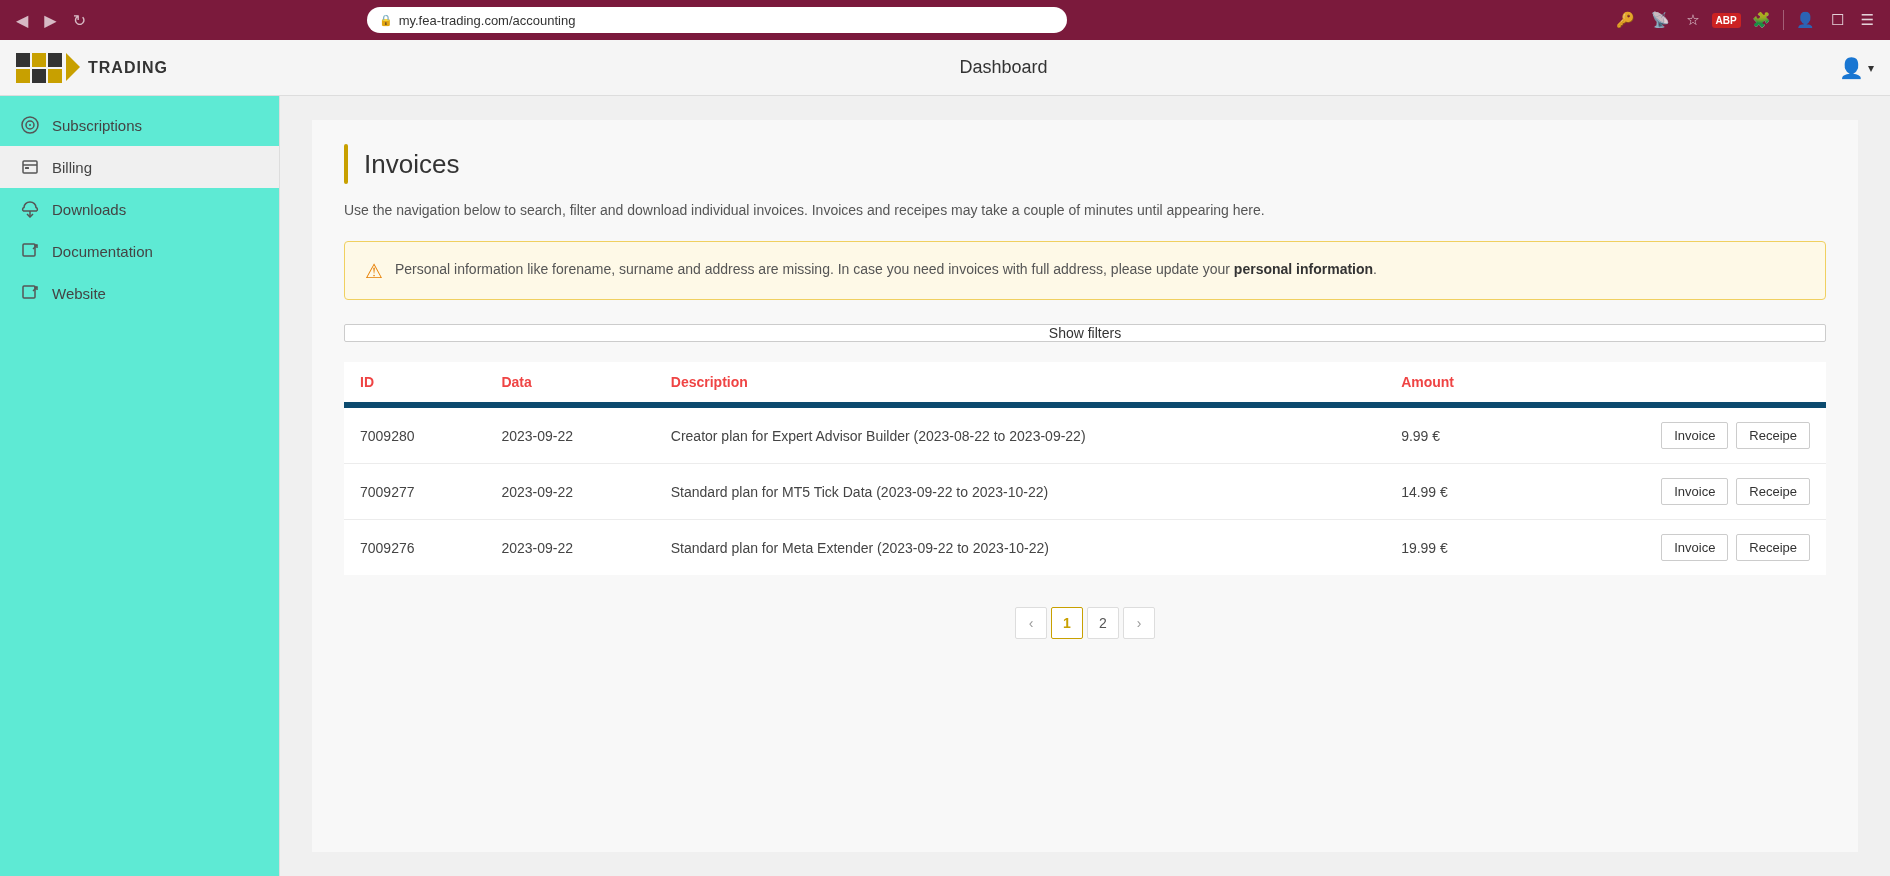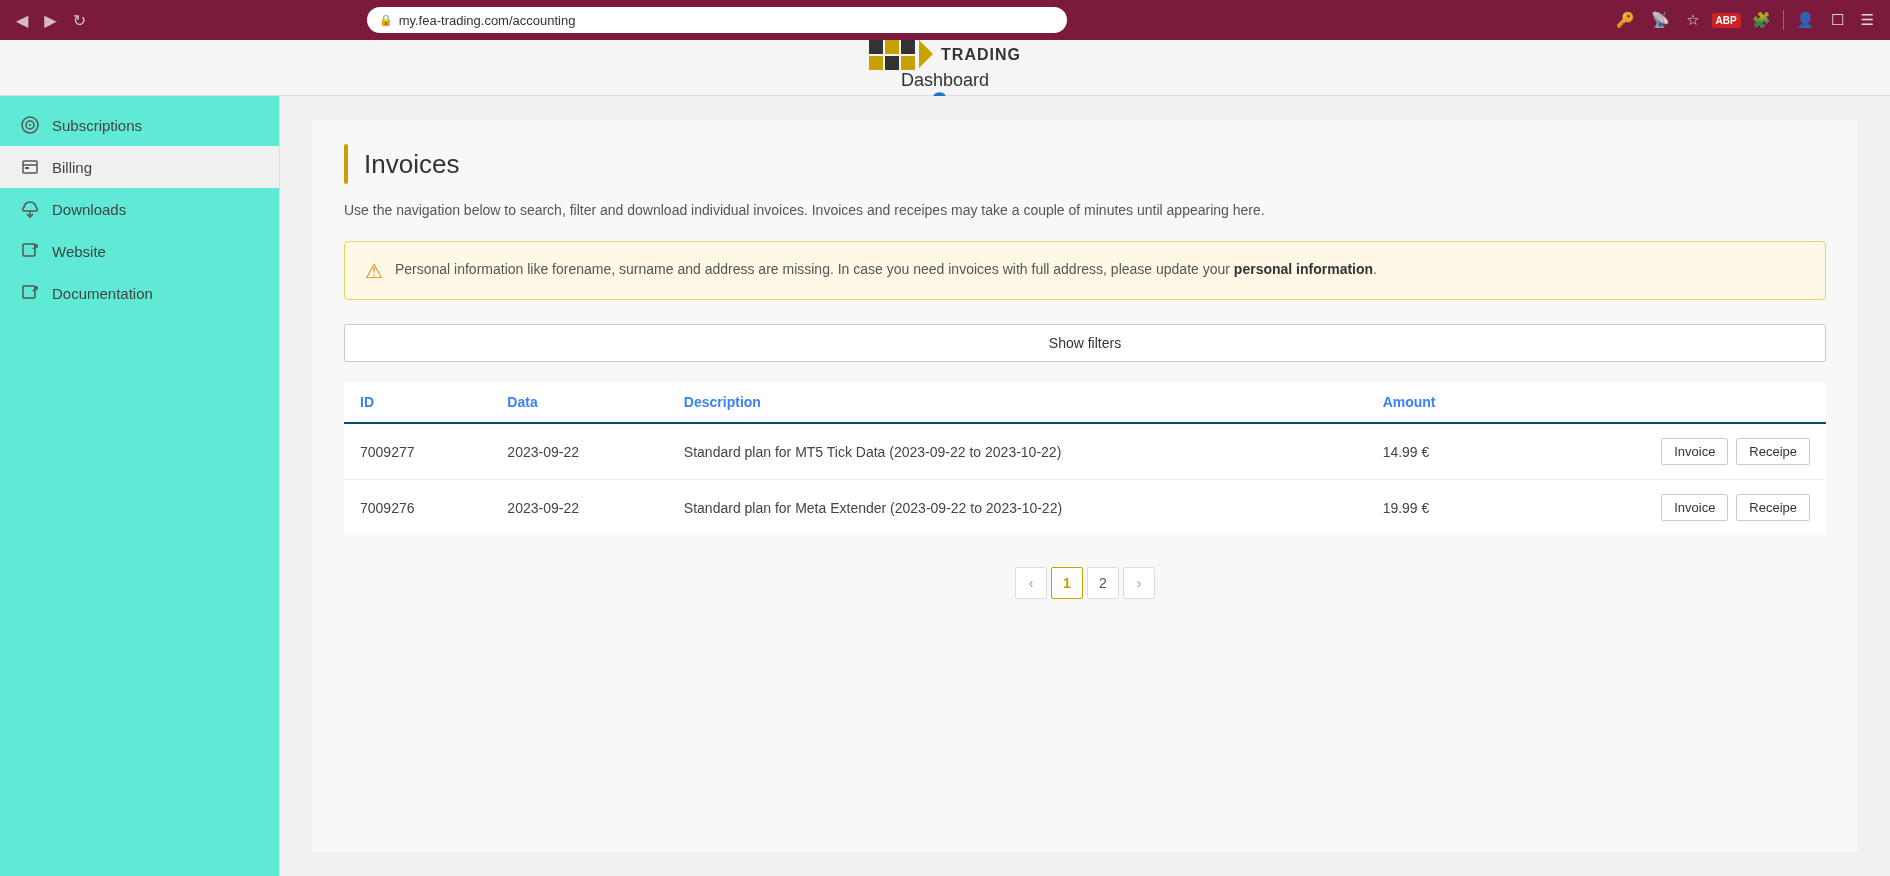--- a/index.html
+++ b/index.html
@@ -68,21 +68,20 @@
     }
 
     
     .app-header {
       background: #f5f5f5;
       height: 56px;
       display: flex;
       align-items: center;
       padding: 0 16px;
       border-bottom: 1px solid #ddd;
-      flex-direction: column;
     }
     .logo {
       display: flex;
       align-items: center;
       gap: 4px;
     }
     .logo-squares {
       display: flex;
       gap: 2px;
     }
@@ -227,44 +226,43 @@
     }
     .warning-text a {
       font-weight: bold;
       color: #333;
       text-decoration: none;
     }
 
     
     .filters-btn {
       width: 100%;
-      padding: 10px;
       border: 1px solid #ccc;
       background: white;
       color: #333;
       font-size: 14px;
       cursor: pointer;
       border-radius: 2px;
       margin-bottom: 20px;
       text-align: center;
     }
 
     
     .invoices-table {
       width: 100%;
       border-collapse: collapse;
       background: white;
     }
     .invoices-table th {
       text-align: left;
       padding: 12px 16px;
       font-weight: 600;
-      color: #3b82f6;
+      color: #ef4444;
       font-size: 14px;
-      border-bottom: 2px solid #0c4a6e;
+      border-bottom: 6px solid #0c4a6e;
     }
     .invoices-table td {
       padding: 14px 16px;
       color: #444;
       font-size: 14px;
       border-bottom: 1px solid #ececec;
     }
     .invoices-table tr:last-child td {
       border-bottom: none;
     }
@@ -408,31 +406,31 @@
       <span>Downloads</span>
     </div>
     <div class="sidebar-item">
       <span class="icon">
         <svg width="18" height="18" viewBox="0 0 18 18" fill="none">
           <rect x="2" y="2" width="12" height="12" rx="1" stroke="#555" stroke-width="1.5"></rect>
           <line x1="12" y1="7" x2="16" y2="3" stroke="#555" stroke-width="1.5"></line>
           <polyline points="13,3 16,3 16,6" stroke="#555" stroke-width="1.5" fill="none"></polyline>
         </svg>
       </span>
-      <span>Website</span>
+      <span>Documentation</span>
     </div>
     <div class="sidebar-item">
       <span class="icon">
         <svg width="18" height="18" viewBox="0 0 18 18" fill="none">
           <rect x="2" y="2" width="12" height="12" rx="1" stroke="#555" stroke-width="1.5"></rect>
           <line x1="12" y1="7" x2="16" y2="3" stroke="#555" stroke-width="1.5"></line>
           <polyline points="13,3 16,3 16,6" stroke="#555" stroke-width="1.5" fill="none"></polyline>
         </svg>
       </span>
-      <span>Documentation</span>
+      <span>Website</span>
     </div>
   </nav>
 
   <main class="main-content">
     <div class="page-section">
 
       
       <div class="page-title-bar">
         <div class="page-title-accent"></div>
         <h1 class="page-title">Invoices</h1>
@@ -458,20 +456,30 @@
         <thead>
           <tr>
             <th>ID</th>
             <th>Data</th>
             <th>Description</th>
             <th>Amount</th>
             <th></th>
           </tr>
         </thead>
         <tbody id="invoices-tbody">
+        <tr>
+      <td>7009280</td>
+      <td>2023-09-22</td>
+      <td>Creator plan for Expert Advisor Builder (2023-08-22 to 2023-09-22)</td>
+      <td class="amount-cell">9.99 €</td>
+      <td class="actions-cell">
+        <button class="action-btn">Invoice</button>
+        <button class="action-btn">Receipe</button>
+      </td>
+    </tr>
             <tr>
       <td>7009277</td>
       <td>2023-09-22</td>
       <td>Standard plan for MT5 Tick Data (2023-09-22 to 2023-10-22)</td>
       <td class="amount-cell">14.99 €</td>
       <td class="actions-cell">
         <button class="action-btn">Invoice</button>
         <button class="action-btn">Receipe</button>
       </td>
     </tr>

